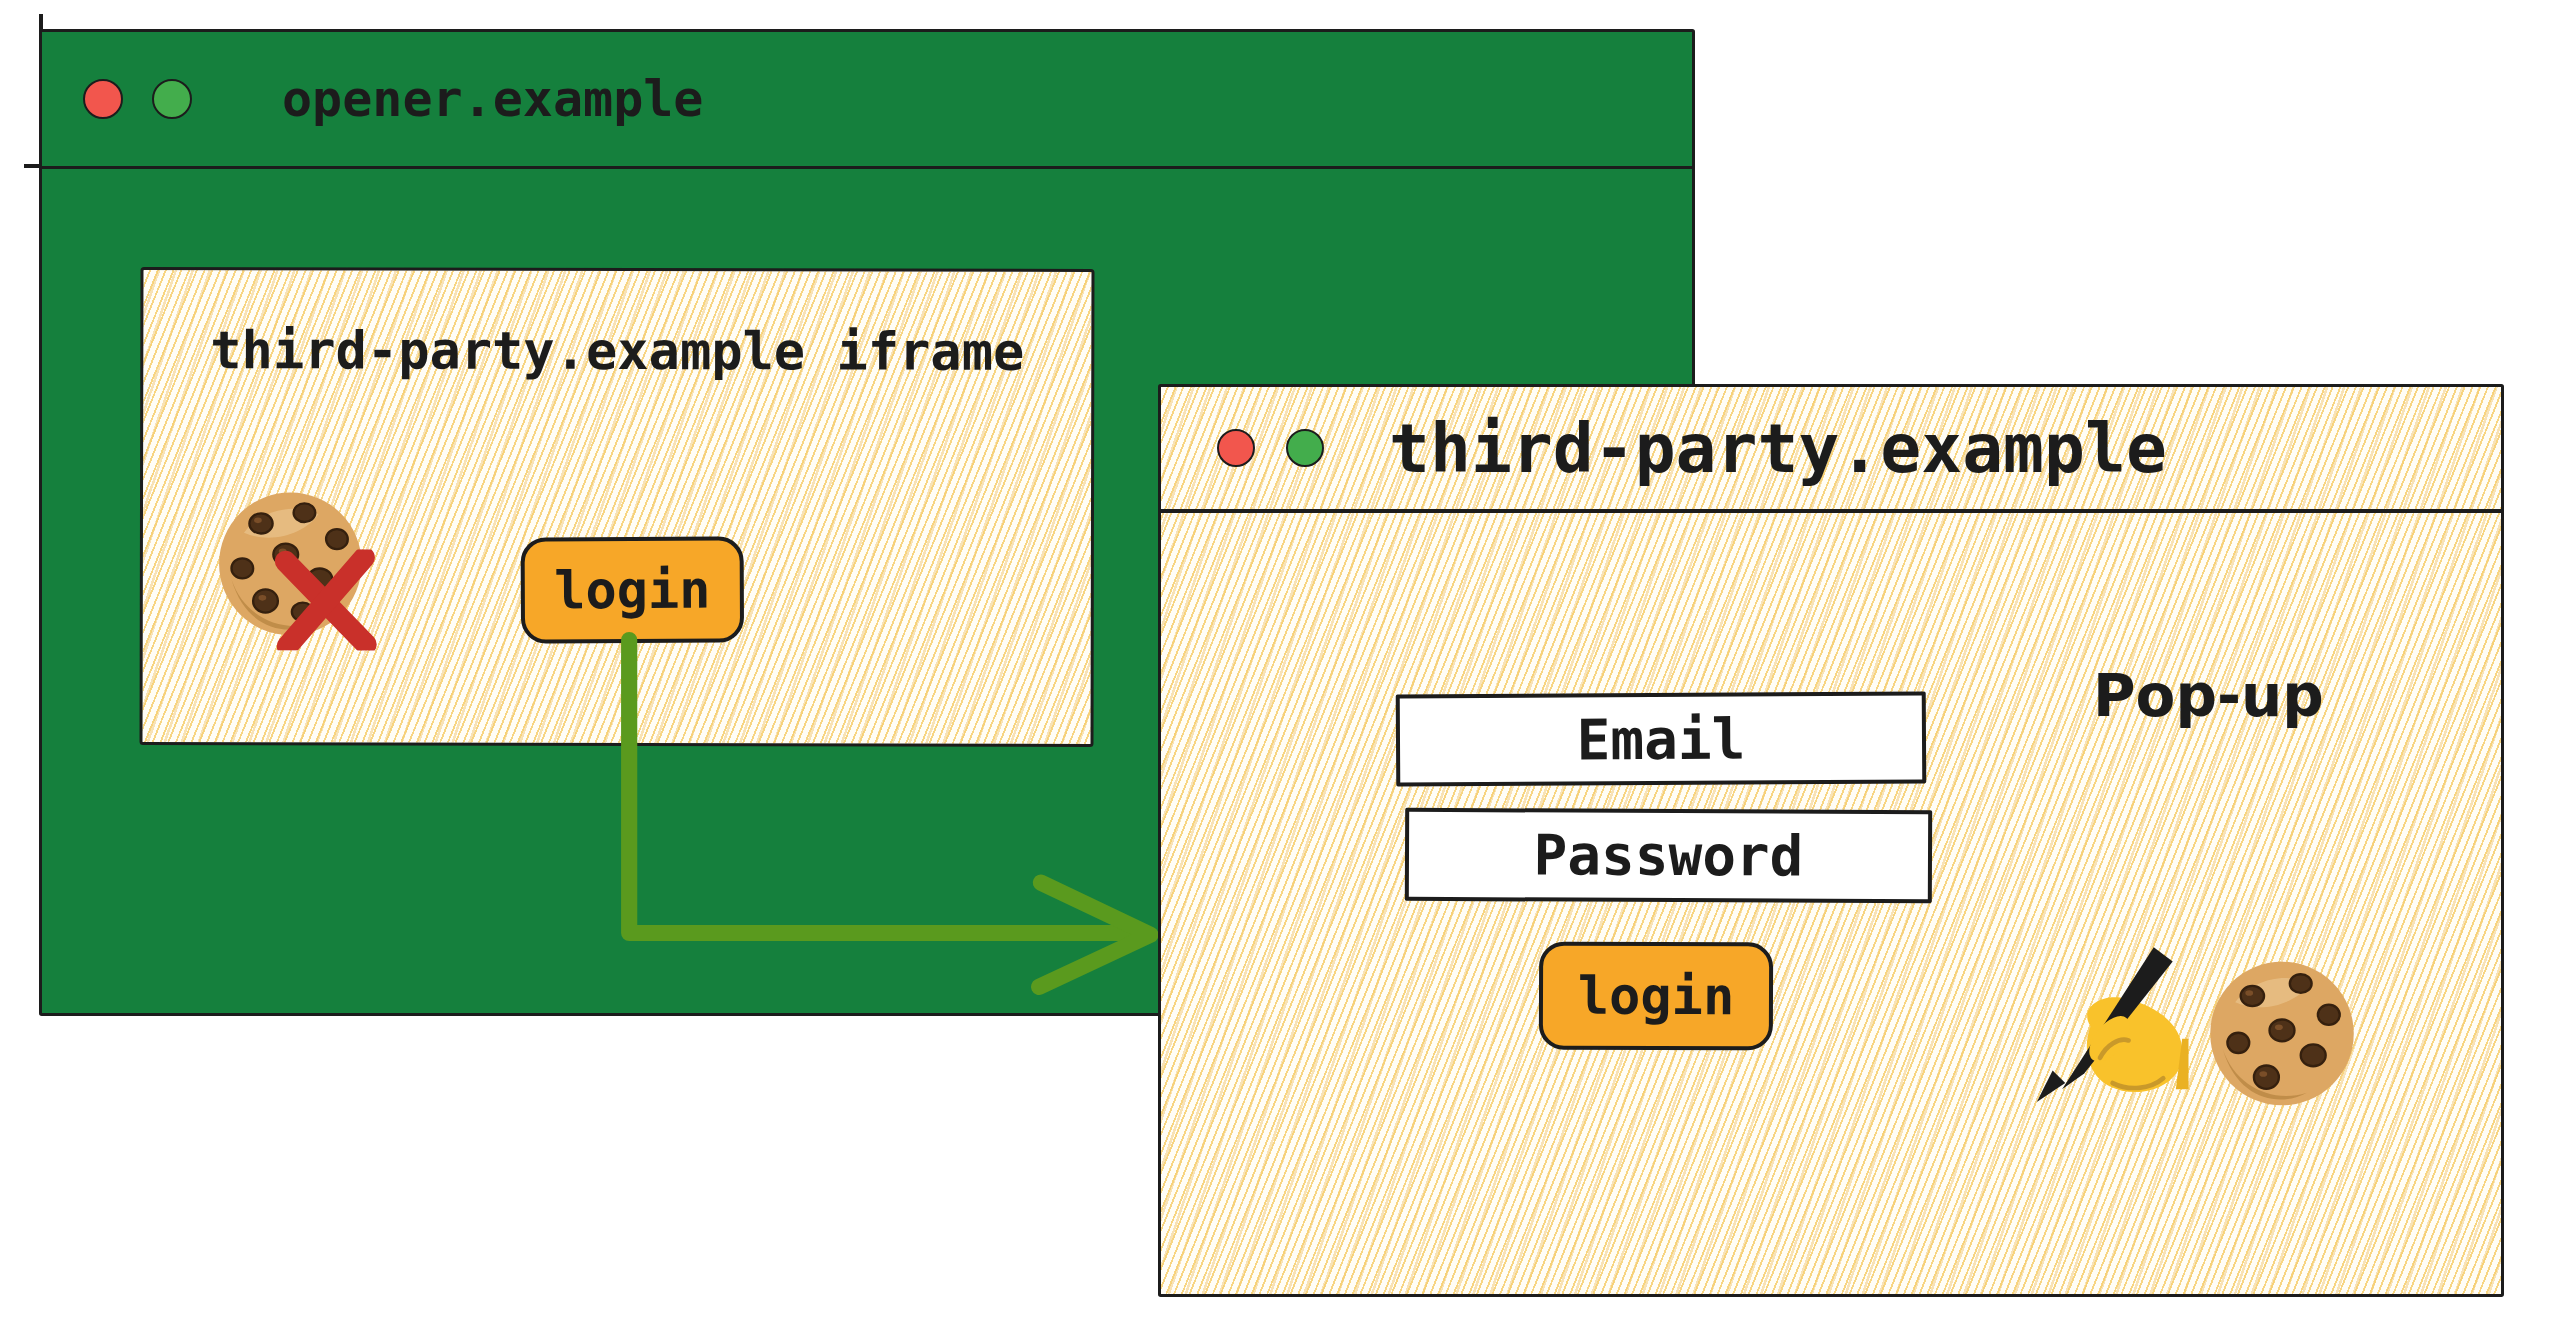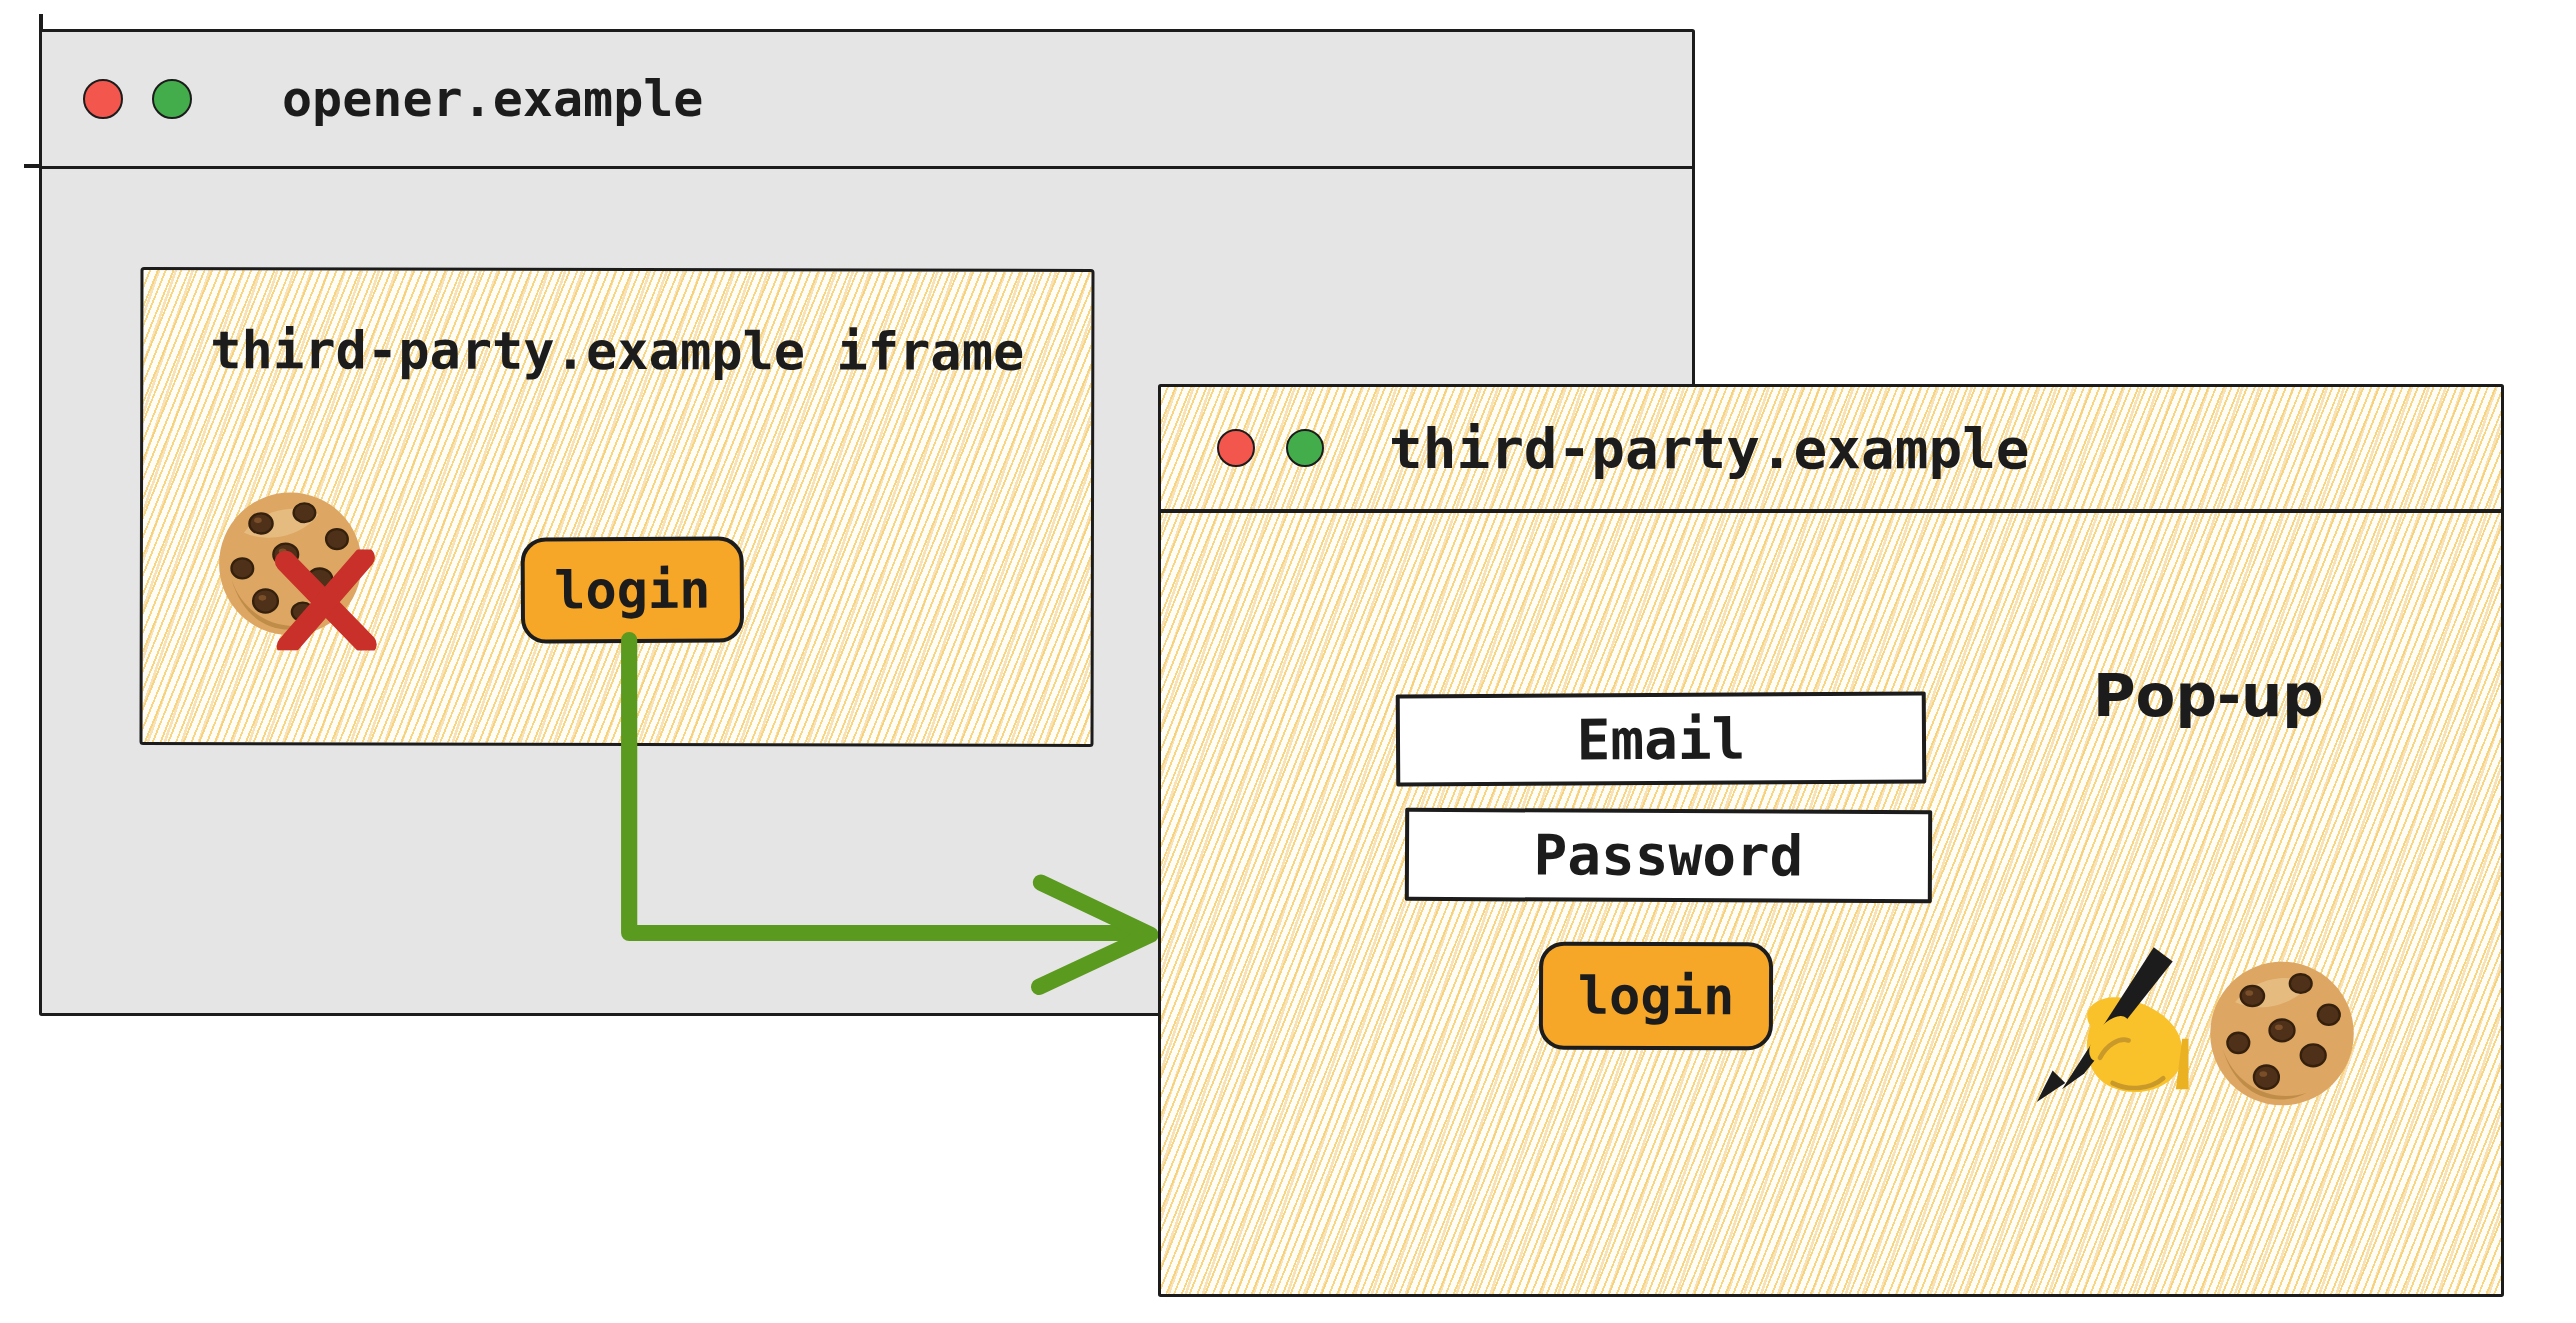--- a/index.html
+++ b/index.html
@@ -19,21 +19,21 @@
       repeating-linear-gradient(112deg,
         rgba(246,206,110,0) 0px, rgba(246,206,110,0) 5.4px,
         rgba(246,206,110,0.85) 5.4px, rgba(246,206,110,0.85) 7.2px),
       repeating-linear-gradient(109deg,
         rgba(238,186,84,0) 0px, rgba(238,186,84,0) 13.5px,
         rgba(238,186,84,0.40) 13.5px, rgba(238,186,84,0.40) 16px);
   }
   
   #opener-window {
     position:absolute; left:39px; top:29px; width:1656px; height:987px;
-    background:#e5e5e5; border:3.6px solid #1c1c1c; border-radius:2.7px;
+    background:#15803d; border:3.6px solid #1c1c1c; border-radius:2.7px;
   }
   #opener-titlebar {
     height:137px; border-bottom:3.6px solid #1c1c1c;
     display:flex; align-items:center; padding-left:41px;
   }
   .traffic-dot {
     width:40px; height:40px; border-radius:50%;
     border:2.7px solid #1c1c1c; flex:0 0 auto;
   }
   .dot-red   { background:#f2564d; }
@@ -69,21 +69,21 @@
   
   #popup-window {
     position:absolute; left:1158px; top:384px; width:1346px; height:913px;
     border:3.6px solid #1c1c1c; border-radius:2.7px;
   }
   #popup-titlebar {
     height:122px; display:flex; align-items:center; padding-left:56px;
   }
   #popup-titlebar .traffic-dot { width:38px; height:38px; }
   #popup-titlebar .dot-gap { width:31px; flex:0 0 auto; }
-  #popup-titlebar .window-title { margin-left:65px; font-size:56px; }
+  #popup-titlebar .window-title { margin-left:65px; font-size:68px; }
   #popup-separator {
     height:3.6px; border-top:2.7px solid #1c1c1c; border-bottom:2.7px solid #1c1c1c;
   }
   .sketch-field {
     position:absolute; display:flex; align-items:center; justify-content:center;
     background:#ffffff; border:4.5px solid #1c1c1c; border-radius:1.8px;
     font-weight:bold; font-size:56px;
   }
   #email-field    { left:235px; top:306px; width:530px; height:92px; transform:rotate(-0.35deg); }
   #password-field { left:244px; top:422px; width:527px; height:93px; transform:rotate(0.25deg); }

